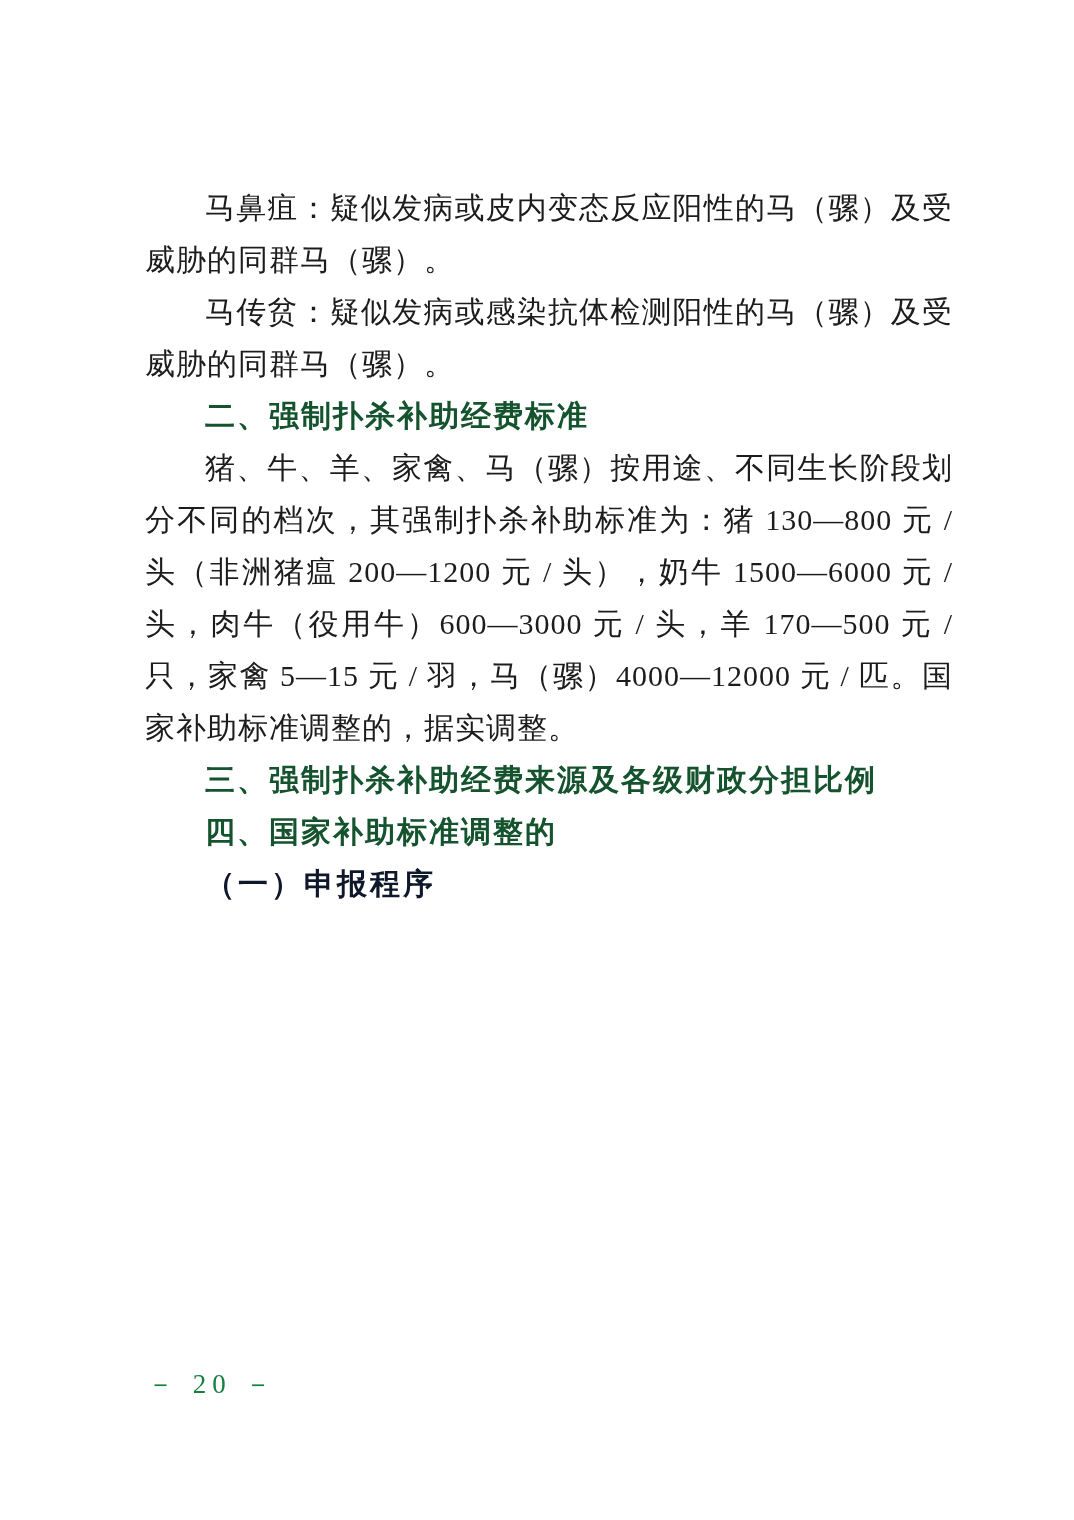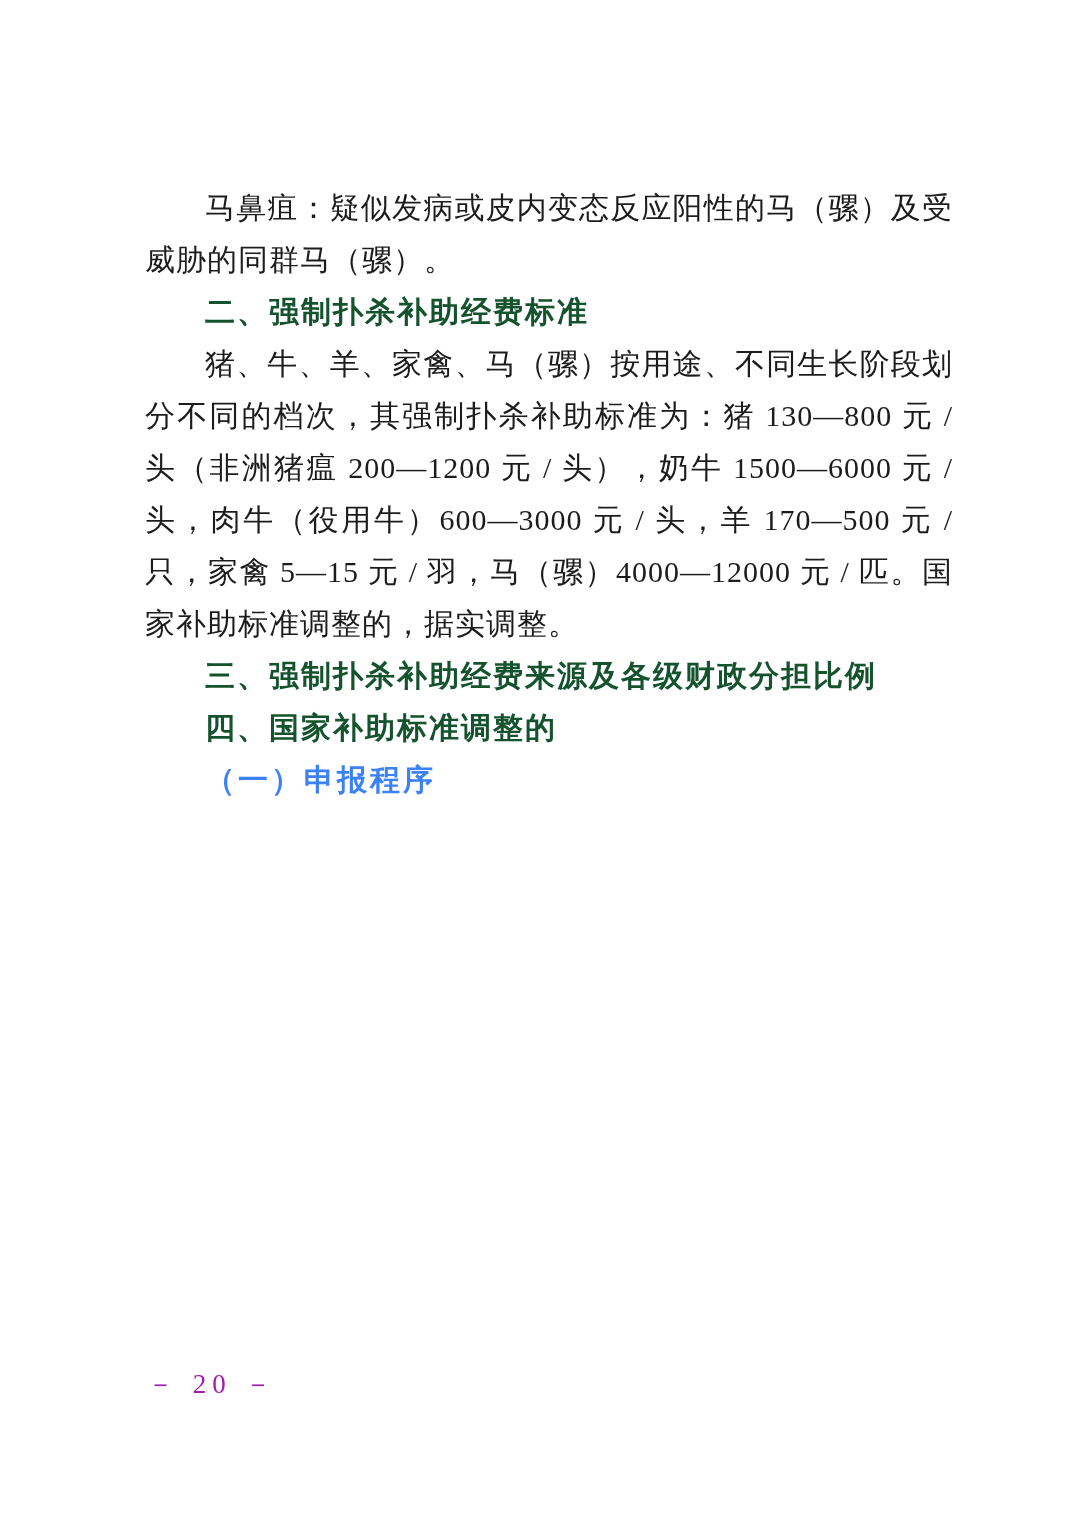--- a/index.html
+++ b/index.html
@@ -38,44 +38,45 @@
     font-family: "Liberation Sans", "DejaVu Sans", sans-serif;
     font-weight: bold;
     color: #14532d;
     text-indent: 2em;
     text-align: left;
     letter-spacing: 2px;
   }
 
   .subheading {
     font-weight: 600;
-    color: #3b82f6;
+    color: #0f172a;
     text-indent: 2em;
     text-align: left;
     letter-spacing: 3px;
   }
 
   .footer {
     position: absolute;
     left: 147px;
     top: 1366px;
     font-size: 27px;
     letter-spacing: 6px;
-    color: #a21caf;
+    color: #15803d;
     font-family: "Liberation Serif", "DejaVu Serif", serif;
   }
 </style>
 </head>
 <body>
 
 <div class="page">
 
   <div class="doc">
     <p>马鼻疽：疑似发病或皮内变态反应阳性的马（骡）及受威胁的同群马（骡）。</p>
 
+    <p>马传贫：疑似发病或感染抗体检测阳性的马（骡）及受威胁的同群马（骡）。</p>
 
     <p class="heading">二、强制扑杀补助经费标准</p>
 
     <p>猪、牛、羊、家禽、马（骡）按用途、不同生长阶段划分不同的档次，其强制扑杀补助标准为：猪 130—800 元 / 头（非洲猪瘟 200—1200 元 / 头），奶牛 1500—6000 元 / 头，肉牛（役用牛）600—3000 元 / 头，羊 170—500 元 / 只，家禽 5—15 元 / 羽，马（骡）4000—12000 元 / 匹。国家补助标准调整的，据实调整。</p>
 
     <p class="heading">三、强制扑杀补助经费来源及各级财政分担比例</p>
 
 
     <p class="heading">四、国家补助标准调整的</p>
 

